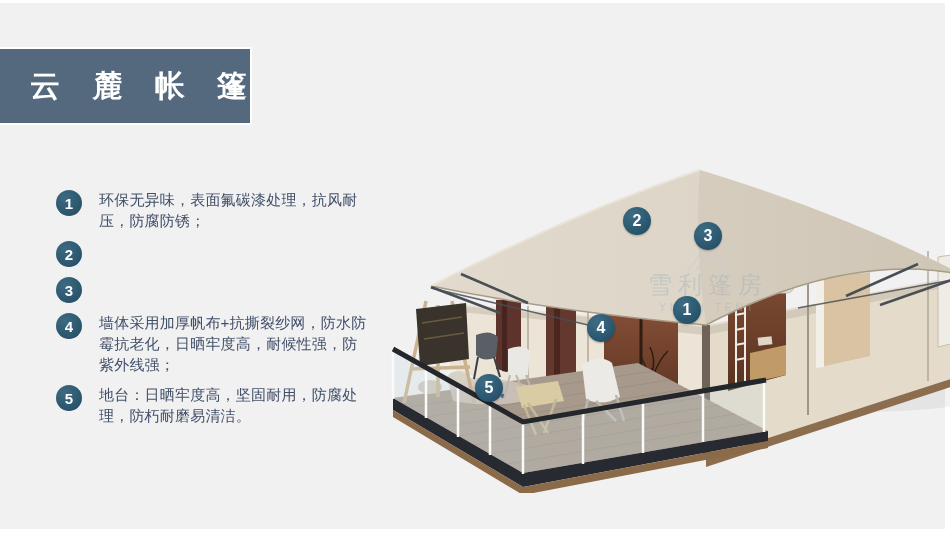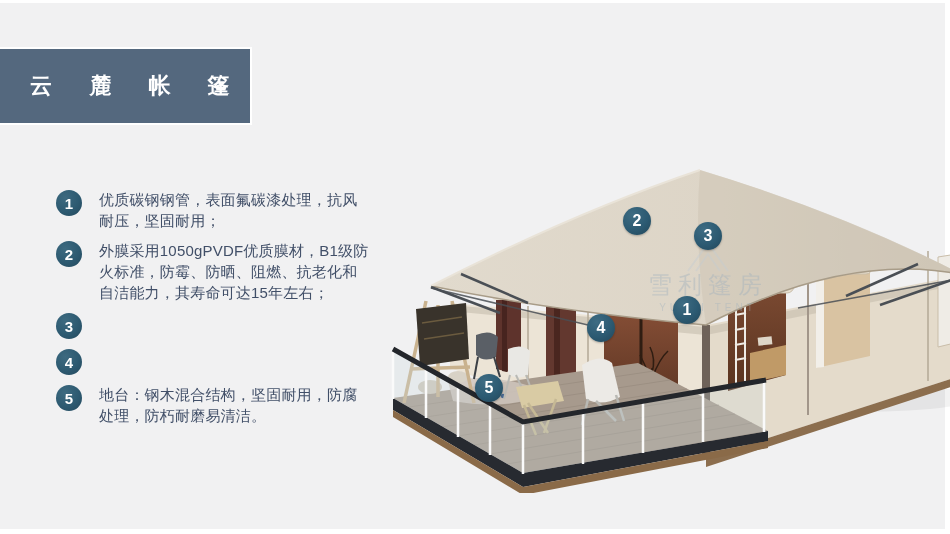--- a/index.html
+++ b/index.html
@@ -3,21 +3,21 @@
 <meta charset="utf-8">
 <style>
   html,body{margin:0;padding:0;width:950px;height:534px;overflow:hidden;
     font-family:"Liberation Sans","DejaVu Sans",sans-serif;background:#ffffff;}
   .slide{position:absolute;top:3px;right:5px;bottom:5px;left:0;background:#f1f1f2;}
 
   
   .banner{position:absolute;left:0;top:44px;width:252px;height:78px;
     background:#54687e;border-top:2px solid #fff;border-right:2px solid #fff;border-bottom:2px solid #fff;
     display:flex;align-items:center;padding-left:30px;box-sizing:border-box;}
-  .banner h1{margin:0;color:#fff;font-size:22px;font-weight:bold;letter-spacing:12px;white-space:nowrap;font-family:Liberation Mono, monospace;}
+  .banner h1{margin:0;color:#fff;font-size:30px;font-weight:bold;letter-spacing:12px;white-space:nowrap;}
 
   
   .features{position:absolute;left:56px;top:186px;width:322px;display:flex;flex-direction:column;gap:9px;}
   .feat{display:flex;align-items:flex-start;gap:17px;}
   .badge{flex:0 0 auto;width:26px;height:26px;border-radius:50%;margin-top:1px;
     background:radial-gradient(circle at 35% 30%, #3d6a80 0%, #2d5a71 55%, #24485c 100%);
     color:#fff;display:flex;align-items:center;justify-content:center;font-size:15px;font-weight:bold;}
   .feat p{margin:0;width:272px;font-size:15px;line-height:21px;color:#414f68;letter-spacing:.2px;}
 
   
@@ -37,35 +37,35 @@
 
 <div class="slide">
 
   <div class="banner">
     <h1>云  麓  帐  篷</h1>
   </div>
 
   <div class="features">
     <div class="feat">
       <span class="badge">1</span>
-      <p>优质碳钢钢管，表面氟碳漆处理，抗风耐压，坚固耐用；</p>
+      <p>环保无异味，表面氟碳漆处理，抗风耐压，防腐防锈；</p>
     </div>
     <div class="feat">
       <span class="badge">2</span>
-      <p>外膜采用1050gPVDF优质膜材，B1级防火标准，防霉、防晒、阻燃、抗老化和自洁能力，其寿命可达15年左右；</p>
     </div>
     <div class="feat">
       <span class="badge">3</span>
     </div>
     <div class="feat">
       <span class="badge">4</span>
+      <p>墙体采用加厚帆布+抗撕裂纱网，防水防霉抗老化，日晒牢度高，耐候性强，防紫外线强；</p>
     </div>
     <div class="feat">
       <span class="badge">5</span>
-      <p>地台：钢木混合结构，坚固耐用，防腐处理，防朽耐磨易清洁。</p>
+      <p>地台：日晒牢度高，坚固耐用，防腐处理，防朽耐磨易清洁。</p>
     </div>
   </div>
 
   <div class="tent-wrap">
     <svg viewBox="0 0 590 340">
       <defs>
         <linearGradient id="roofG" x1="0" y1="0" x2="1" y2="0">
           <stop offset="0" stop-color="#e1dacd"></stop>
             <stop offset="55%" stop-color="#ddd5c7"></stop>
           <stop offset="100%" stop-color="#cfc6b7"></stop>

